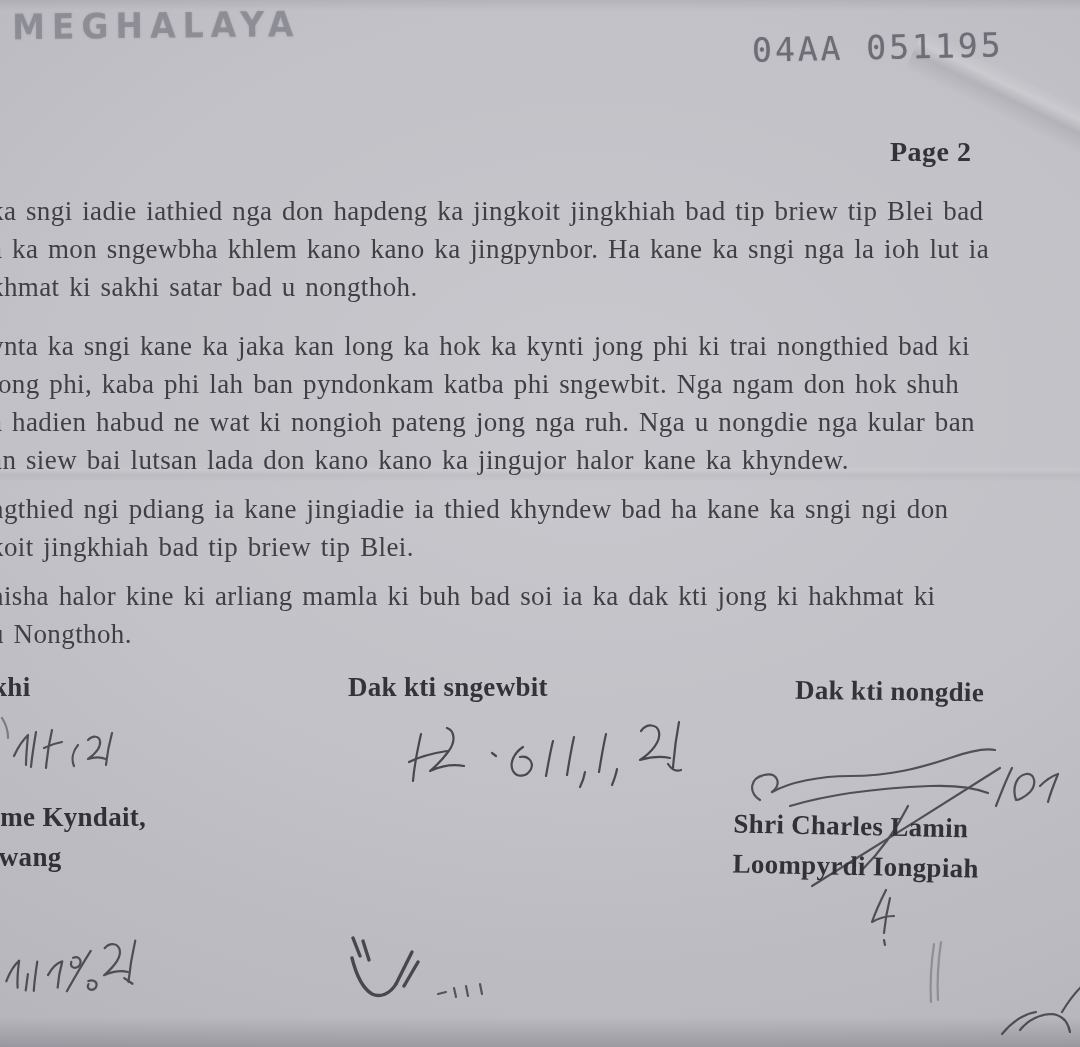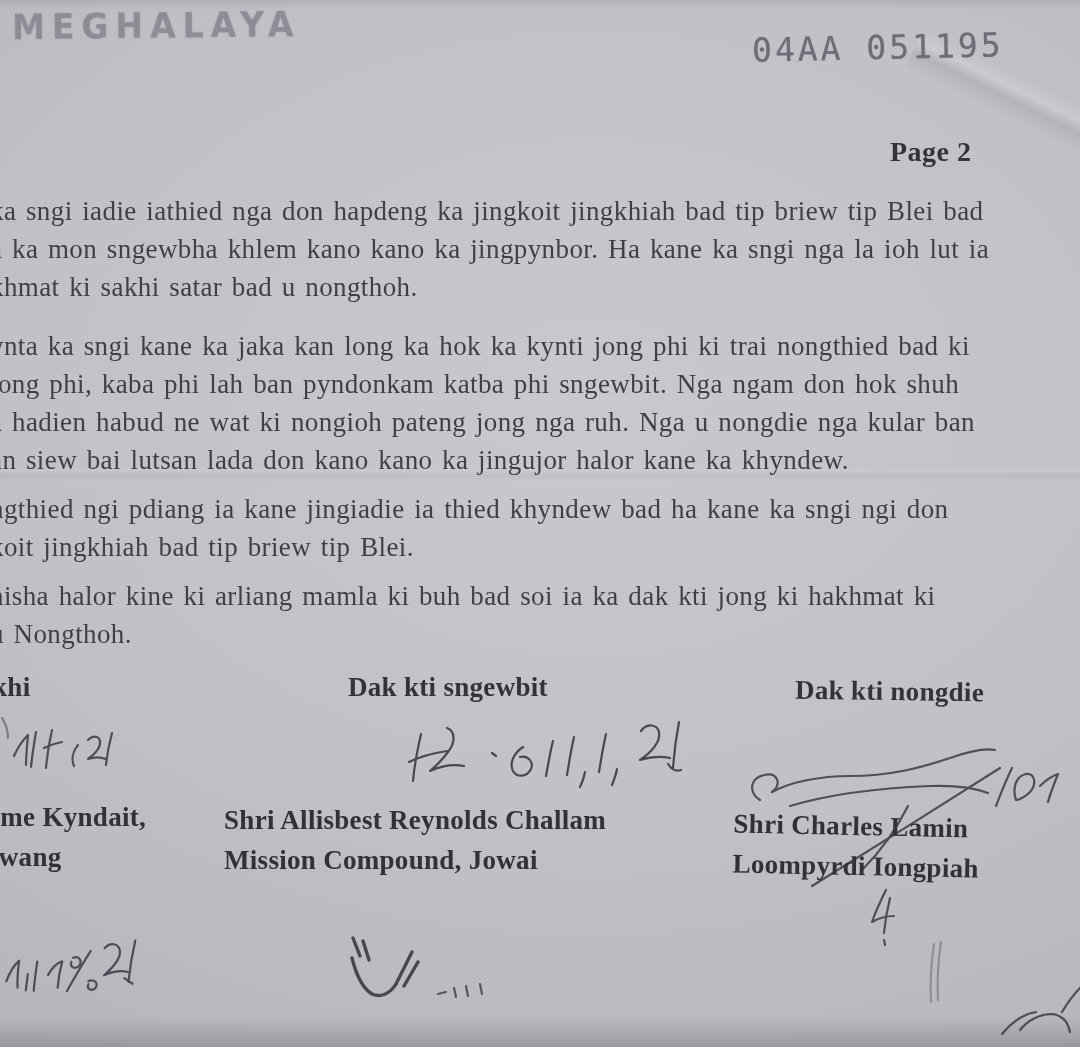--- a/index.html
+++ b/index.html
@@ -104,24 +104,20 @@
     <div class="line">u Nongthoh.</div>
   </div>
 
   <div class="sig-header" style="left:-8px;top:672px">khi</div>
   <div class="sig-header" style="left:348px;top:672px">Dak kti sngewbit</div>
   <div class="sig-header" style="left:795px;top:676px;transform:rotate(0.8deg)">Dak kti nongdie</div>
 
   <div class="sig-name" style="left:-12px;top:797px">
     <div>eme Kyndait,</div>
     <div>swang</div>
-  </div>
-  <div class="sig-name" style="left:224px;top:800px">
-    <div>Shri Allisbest Reynolds Challam</div>
-    <div>Mission Compound, Jowai</div>
   </div>
   <div class="sig-name" style="left:733px;top:806px;transform:rotate(1.2deg)">
     <div>Shri Charles Lamin</div>
     <div>Loompyrdi Iongpiah</div>
   </div>
 
   <svg class="ink" width="1080" height="1047" viewBox="0 0 1080 1047">
 
     <g opacity="0.8">
       <path d="M14,756 C18,747 23,740 28,735 C27,746 26,756 26,765"></path>

